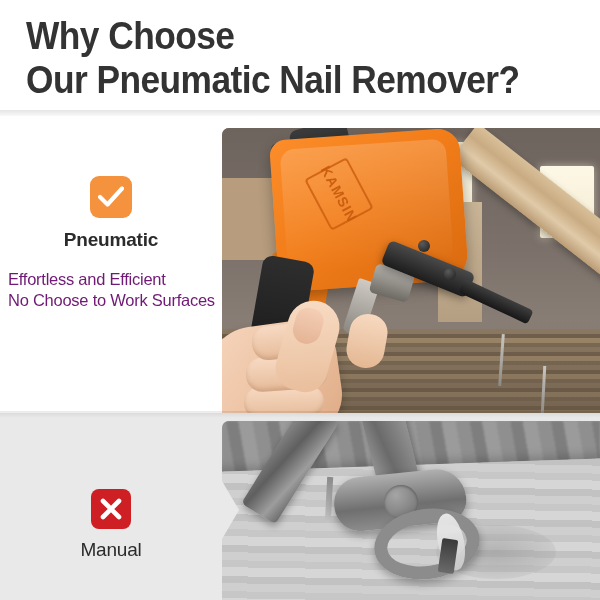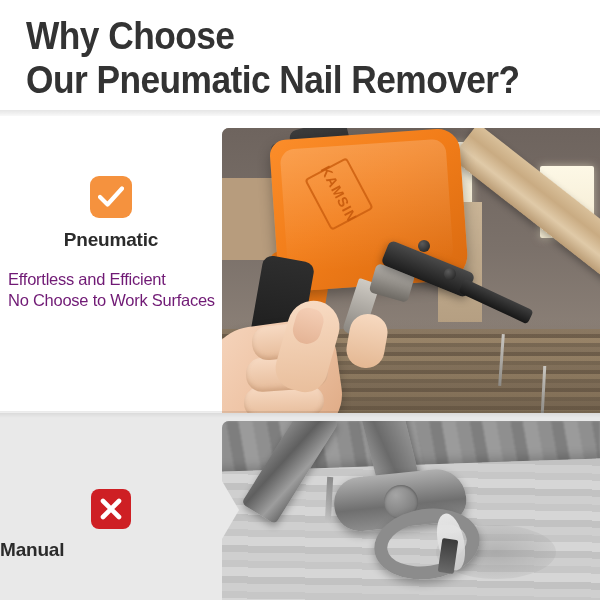--- a/index.html
+++ b/index.html
@@ -130,24 +130,24 @@
   .badge-cross {
     width: 40px; height: 40px;
     margin: 0 auto;
     background: #ce1f24;
     border-radius: 8px;
     position: relative;
   }
   .badge-cross svg { position: absolute; left: 9px; top: 9px; }
 
   .label-manual {
-    text-align: left;
+    text-align: center;
     margin-top: 10px;
     font-size: 19px;
-    font-weight: 700;
+    font-weight: 400;
     color: #2b2b2b;
     letter-spacing: -0.2px;
   }
 
   
   .photo {
     position: absolute;
     overflow: hidden;
   }
   .photo-pneumatic {

